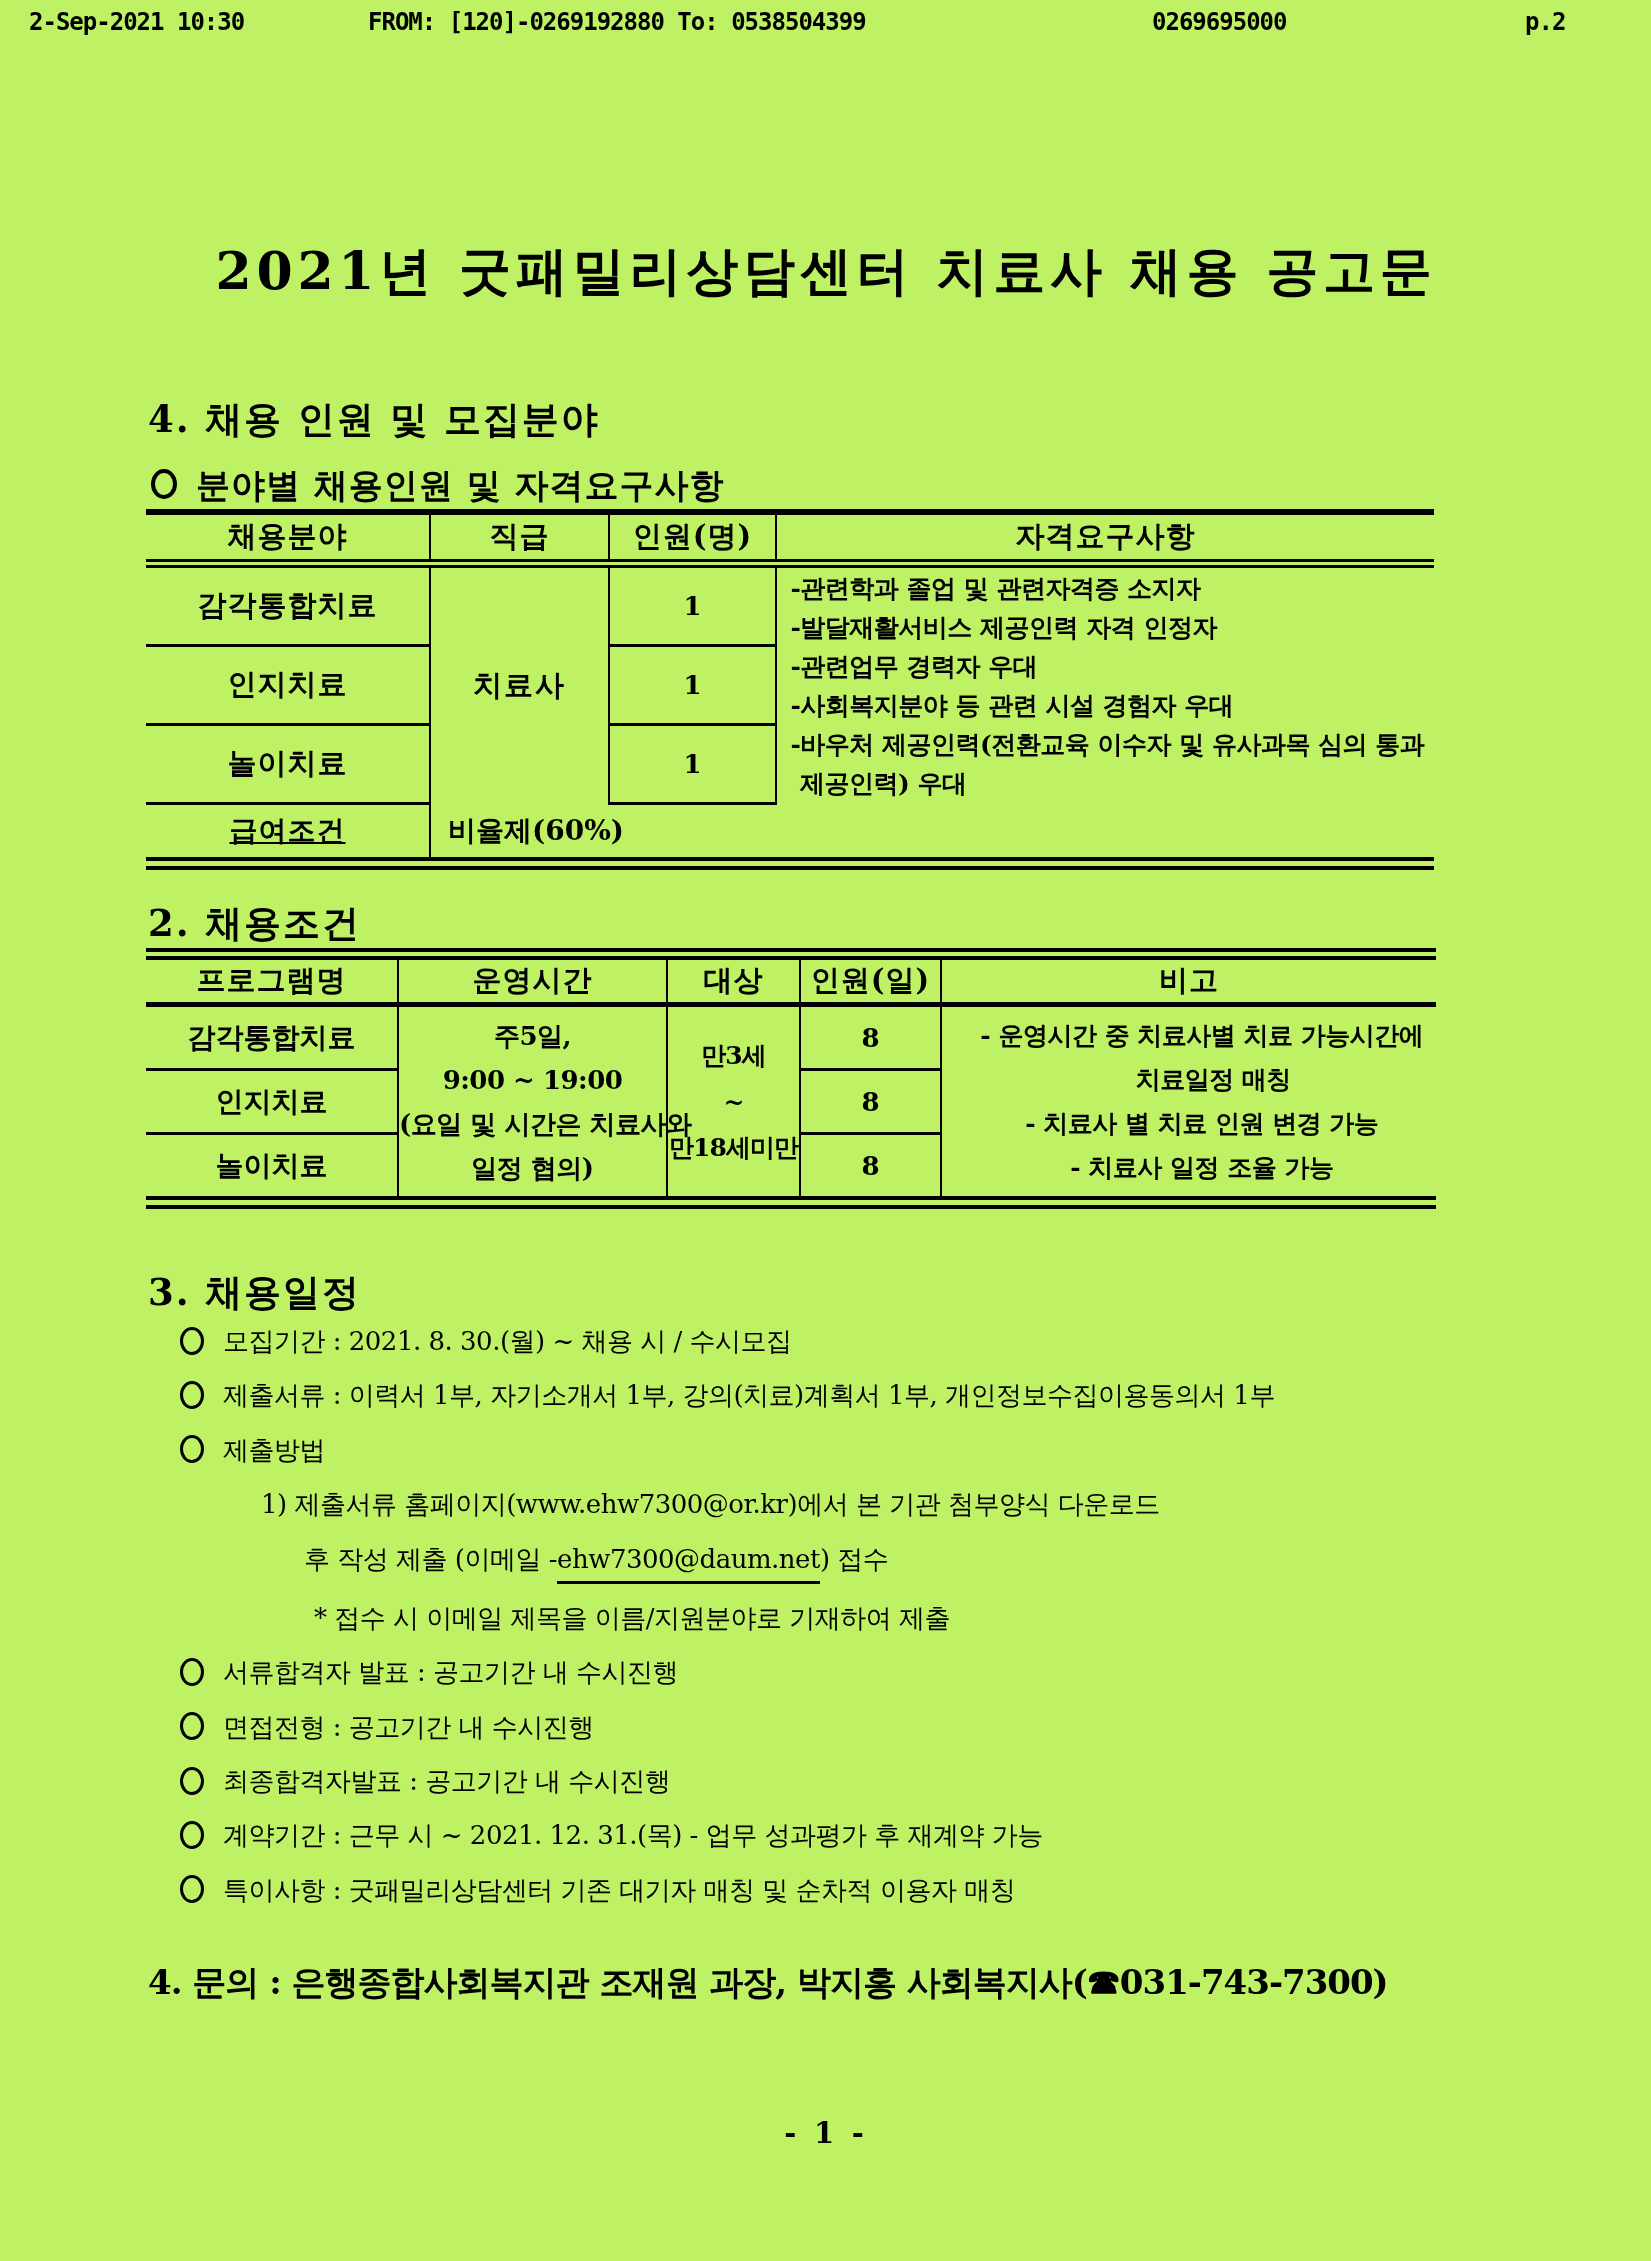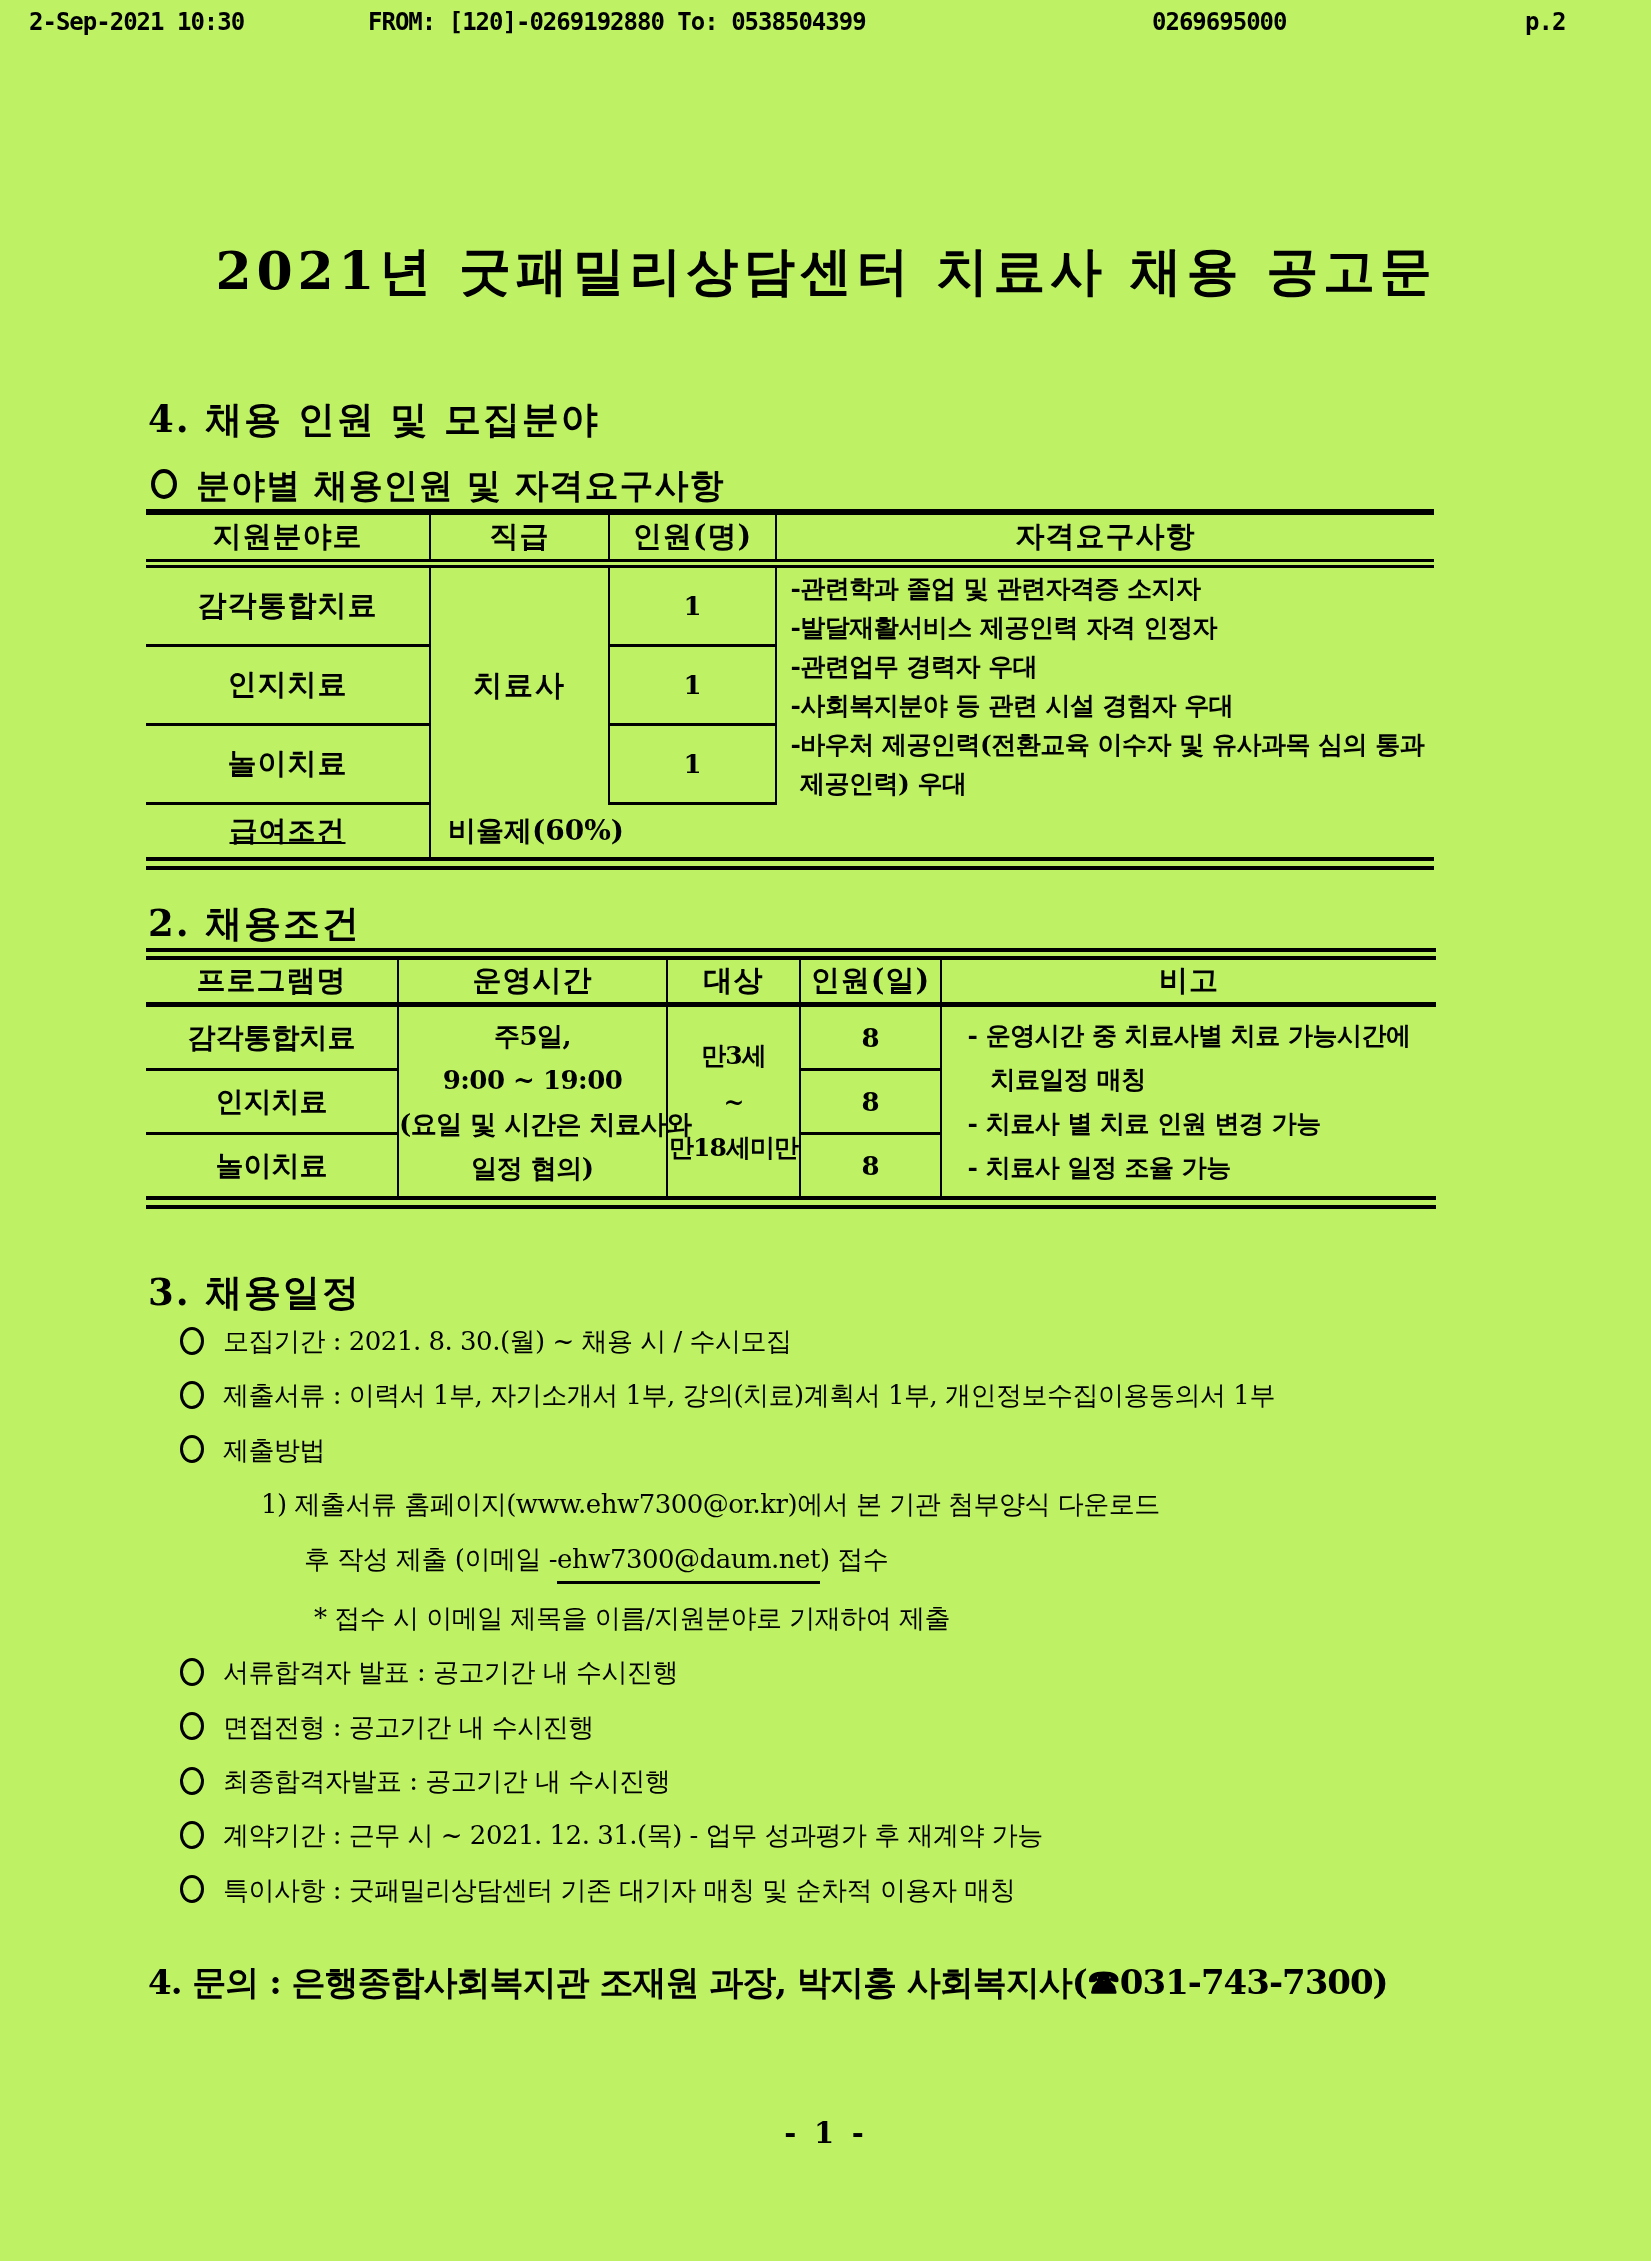--- a/index.html
+++ b/index.html
@@ -72,21 +72,21 @@
   .t1 .salary-label{font-size:28px;letter-spacing:1px;text-decoration:underline;}
   .t1 .salary-value{text-align:left;font-size:28px;padding-left:17px;}
 
   .t2{top:948px;width:1290px;border-top:12.4px double #000;border-bottom:13.4px double #000;}
   .t2 th{height:42px;border-bottom:5.7px solid #000;}
   .t2 .row-cell{border-bottom:3.8px solid #000;}
   .t2 .program-cell{font-size:28px;letter-spacing:0px;height:61px;white-space:nowrap;}
   .t2 .count-cell{font-size:26px;}
   .t2 .hours-cell div{font-size:26px;line-height:44px;white-space:nowrap;letter-spacing:-0.5px;}
   .t2 .target-cell div{font-size:25px;line-height:46px;white-space:nowrap;letter-spacing:-1px;}
-  .t2 .note-cell{text-align:left;padding-left:16px;}
+  .t2 .note-cell{text-align:center;padding-left:16px;}
   .t2 .note-cell div{
     font-size:25px;line-height:44px;white-space:nowrap;
     padding-left:9.6px;letter-spacing:-0.5px;
   }
   .t2 .note-cont{padding-left:32.5px !important;}
 
   
   .s3-list{position:absolute;left:180px;top:1321px;width:1453px;}
   .s3-line{
     display:flex;align-items:flex-start;
@@ -131,21 +131,21 @@
 
   <table class="t1">
     <colgroup>
         <col style="width:284px">
         <col style="width:179px">
         <col style="width:167px">
         <col style="width:658px">
       </colgroup>
     <tbody>
         <tr>
-      <th>지원분야로</th>
+      <th>채용분야</th>
       <th>직급</th>
       <th>인원(명)</th>
       <th>자격요구사항</th>
     </tr>
     <tr>
       <td class="field-cell row-cell">감각통합치료</td>
       <td class="rank-cell" rowspan="3">치료사</td>
       <td class="count-cell row-cell">1</td>
       <td class="qual-cell" rowspan="3">
         <div>-관련학과 졸업 및 관련자격증 소지자</div>

